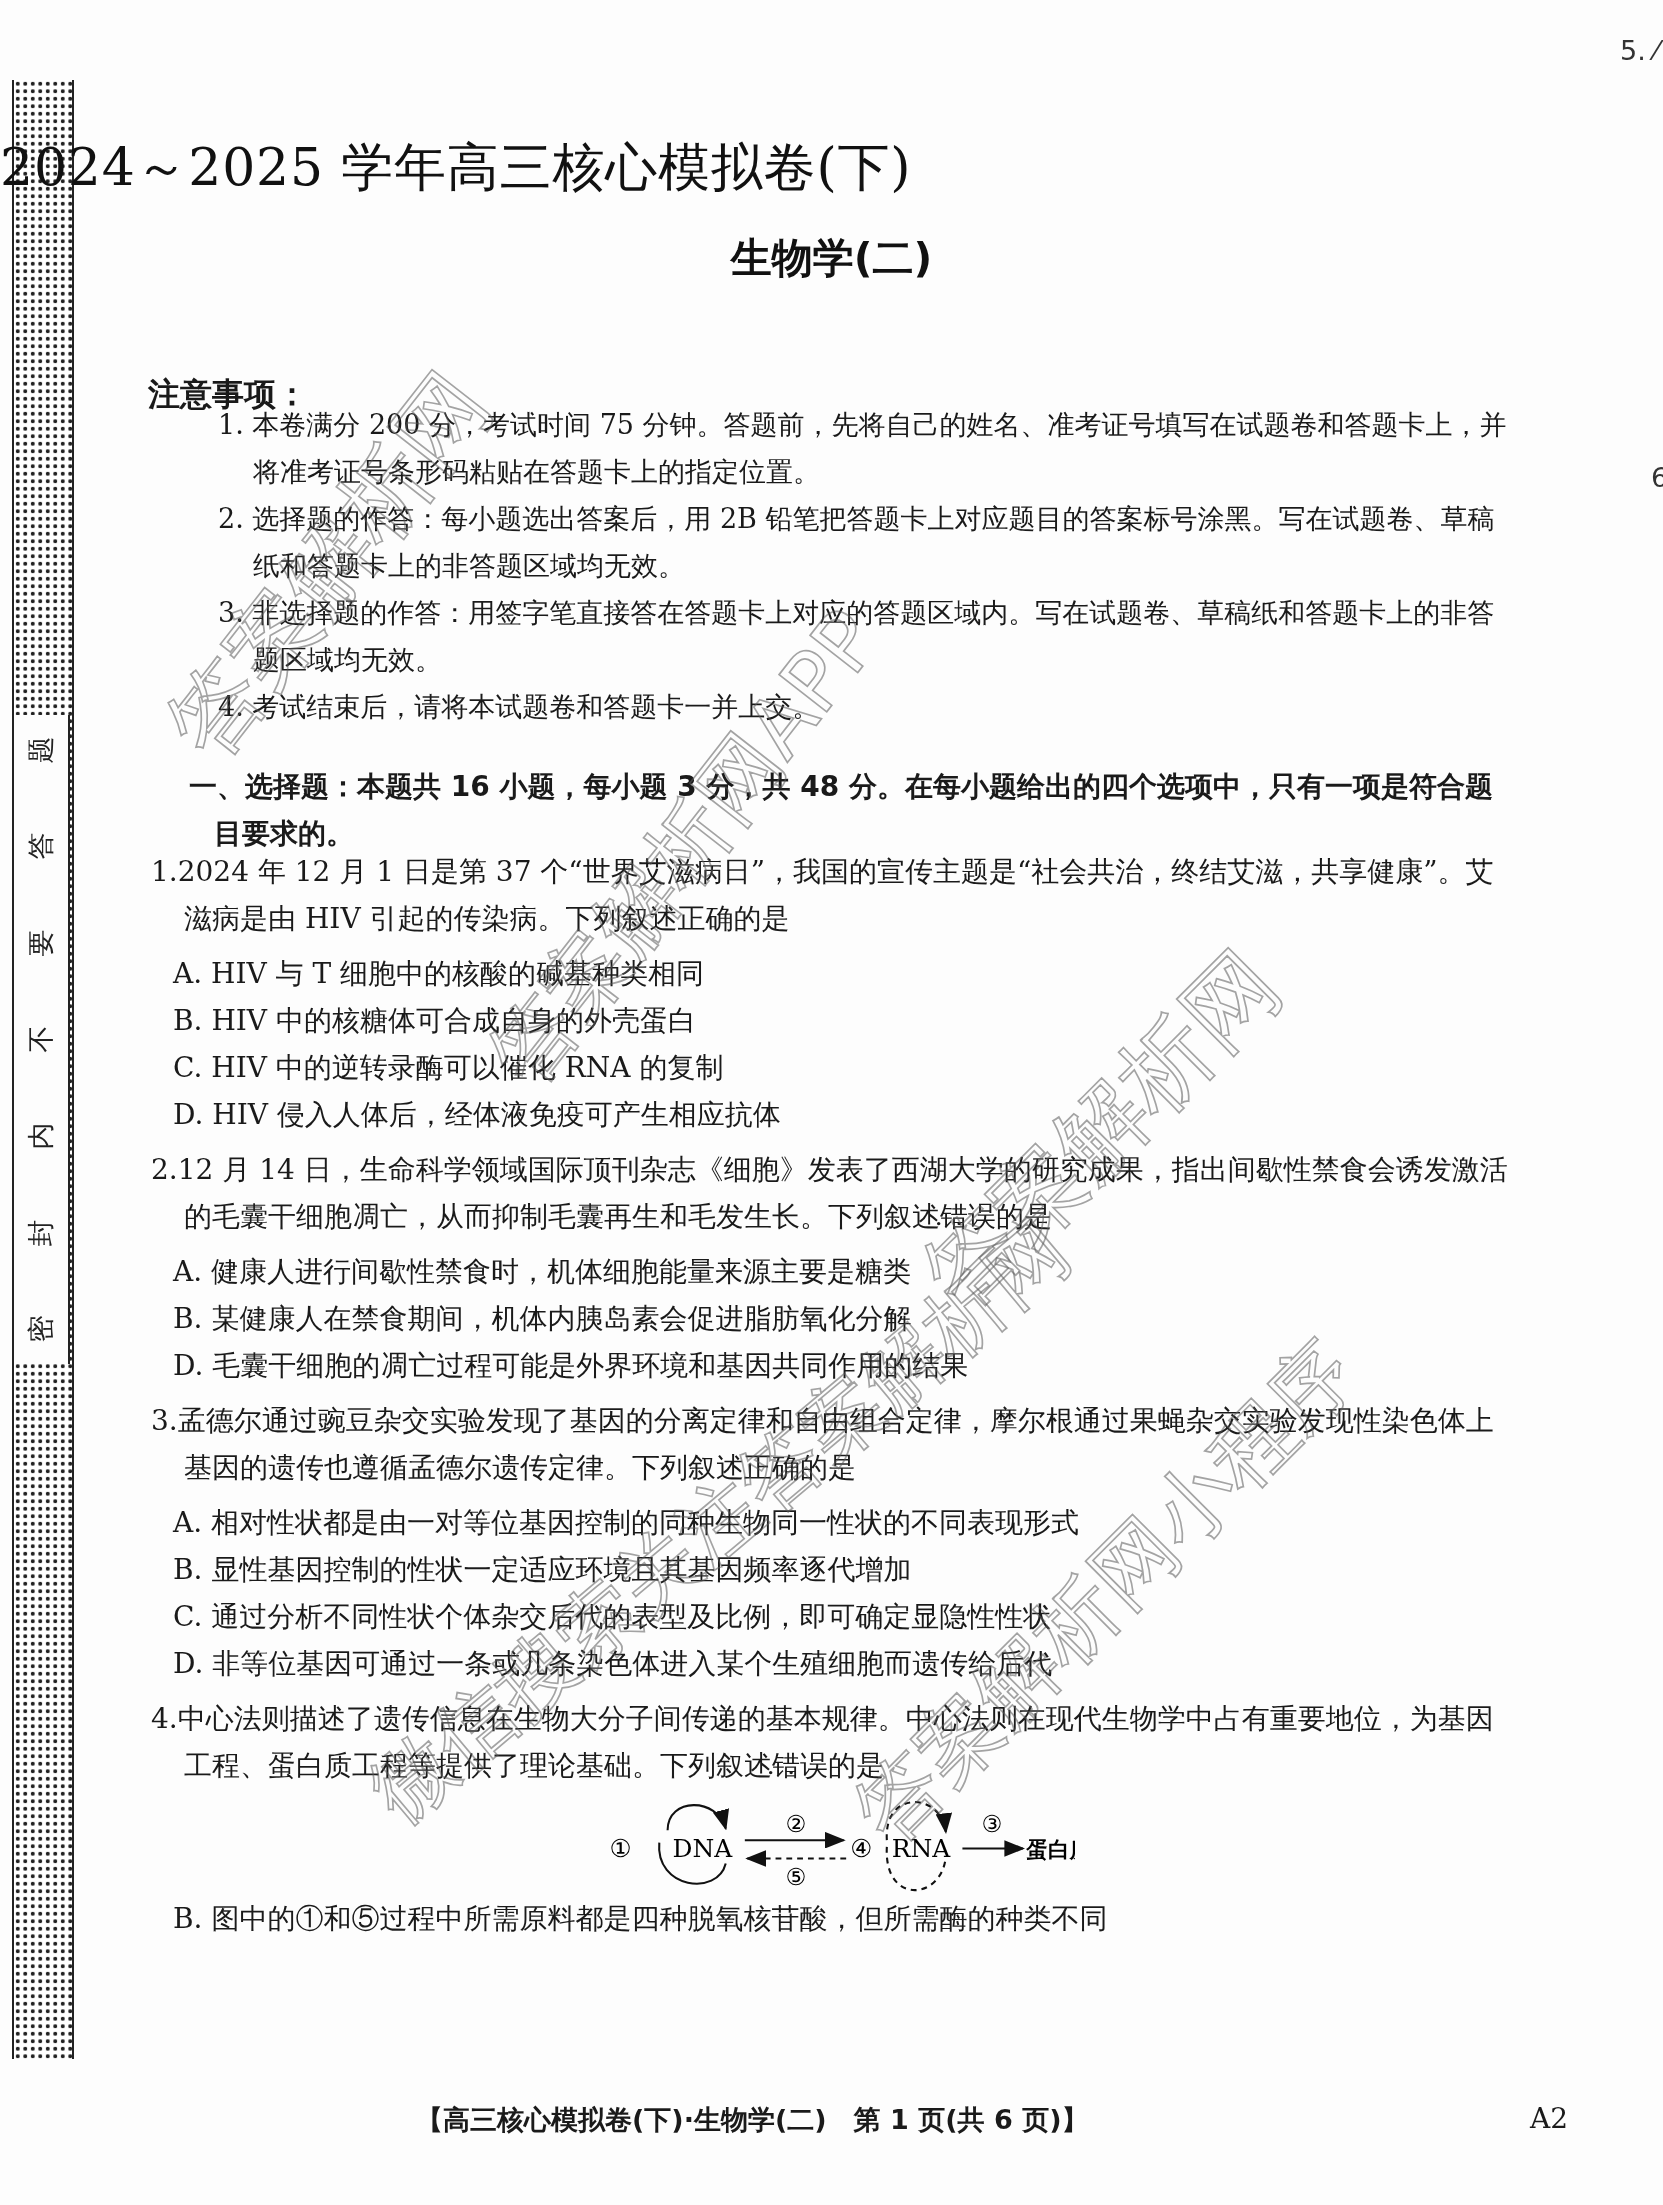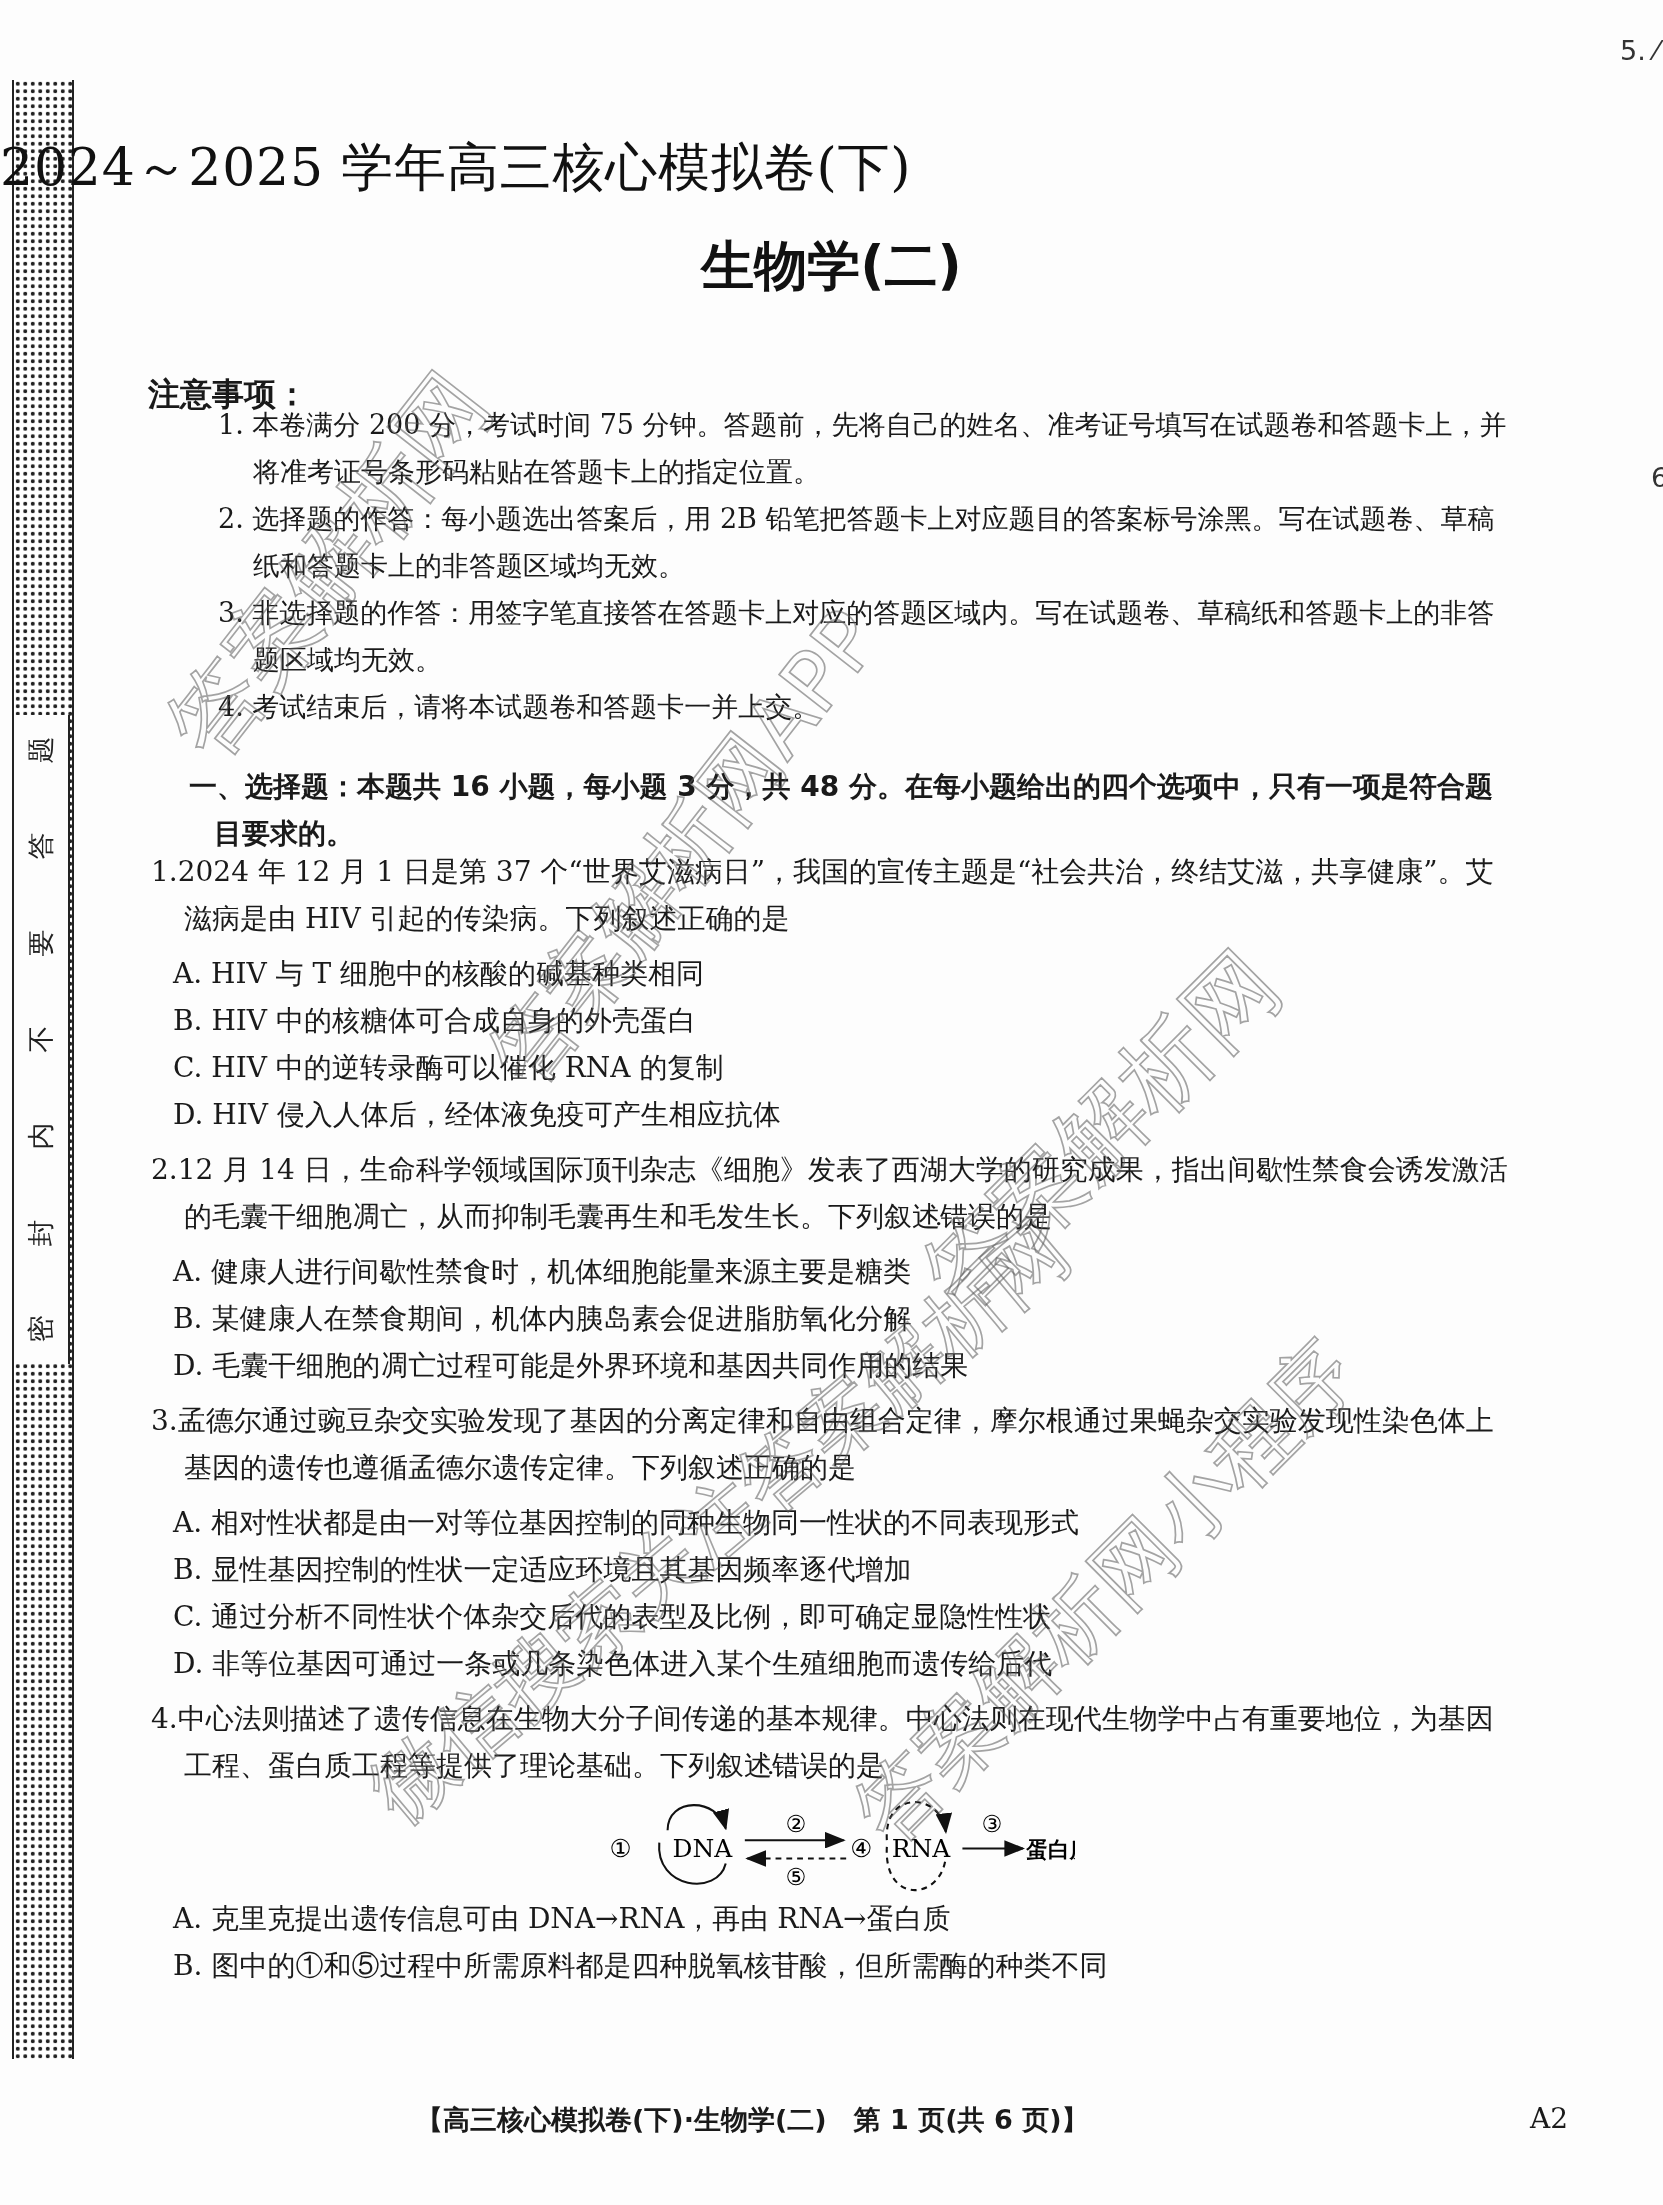--- a/index.html
+++ b/index.html
@@ -26,21 +26,21 @@
   .binding-label span {
     display: block; transform: rotate(-90deg);
     font-family: "DejaVu Sans", sans-serif; font-size: 27px; color: #222;
   }
   .title {
     position: absolute; top: 133px; left: 0; width: 1663px; 
     font-size: 52px; letter-spacing: 0.8px; color: #111;
   }
   .subtitle {
     position: absolute; top: 231px; left: 0; width: 1663px; text-align: center;
-    font-family: "DejaVu Sans", sans-serif; font-weight: bold; font-size: 53px; color: #111;
+    font-family: "DejaVu Sans", sans-serif; font-weight: bold; font-size: 41px; color: #111;
   }
   .notice-head {
     position: absolute; left: 148px; top: 373px;
     font-family: "DejaVu Sans", sans-serif; font-weight: bold; font-size: 32px;
   }
   .content { position: absolute; left: 148px; width: 1372px; font-size: 28px; line-height: 47px; }
   .notice { top: 401px; left: 218px; width: 1297px; font-size: 27px; line-height: 47px; }
   .notice p { margin: 0; text-indent: -35px; padding-left: 35px; }
   .section { top: 747px; font-family: "DejaVu Sans", sans-serif; font-weight: bold; font-size: 28px; line-height: 47px; }
   .section p { margin: 16px; text-indent: -25px; padding-left: 50px; }
@@ -141,21 +141,20 @@
         <text x="0" y="72" font-size="30" font-family="DejaVu Sans, sans-serif">①</text>
         <text x="76" y="72" font-size="30" font-family="DejaVu Serif, serif">DNA</text>
         <text x="212" y="42" font-size="28" font-family="DejaVu Sans, sans-serif">②</text>
         <text x="212" y="106" font-size="28" font-family="DejaVu Sans, sans-serif">⑤</text>
         <text x="290" y="72" font-size="30" font-family="DejaVu Sans, sans-serif">④</text>
         <text x="340" y="72" font-size="30" font-family="DejaVu Serif, serif">RNA</text>
         <text x="448" y="42" font-size="28" font-family="DejaVu Sans, sans-serif">③</text>
         <text x="502" y="72" font-size="26" font-family="DejaVu Sans, sans-serif" font-weight="bold">蛋白质</text>
       </svg>
     </div>
-    <p class="opt">A. 克里克提出遗传信息可由 DNA→RNA，再由 RNA→蛋白质</p>
     <p class="opt">B. 图中的①和⑤过程中所需原料都是四种脱氧核苷酸，但所需酶的种类不同</p>
   </div>
 </div>
 
 <div class="watermark" style="left:141px; top:707px; transform:rotate(-52deg);">答案解析网</div>
 <div class="watermark" style="left:466px; top:1039px; transform:rotate(-52deg); font-size:83px;">答案解析网APP</div>
 <div class="watermark" style="left:898px; top:1247px; transform:rotate(-45deg);">答案解析网</div>
 <div class="watermark" style="left:349px; top:1763px; transform:rotate(-40deg); font-size:80px;">微信搜索关注答案解析网</div>
 <div class="watermark" style="left:832px; top:1788px; transform:rotate(-45deg); font-size:83px;">答案解析网小程序</div>
 

